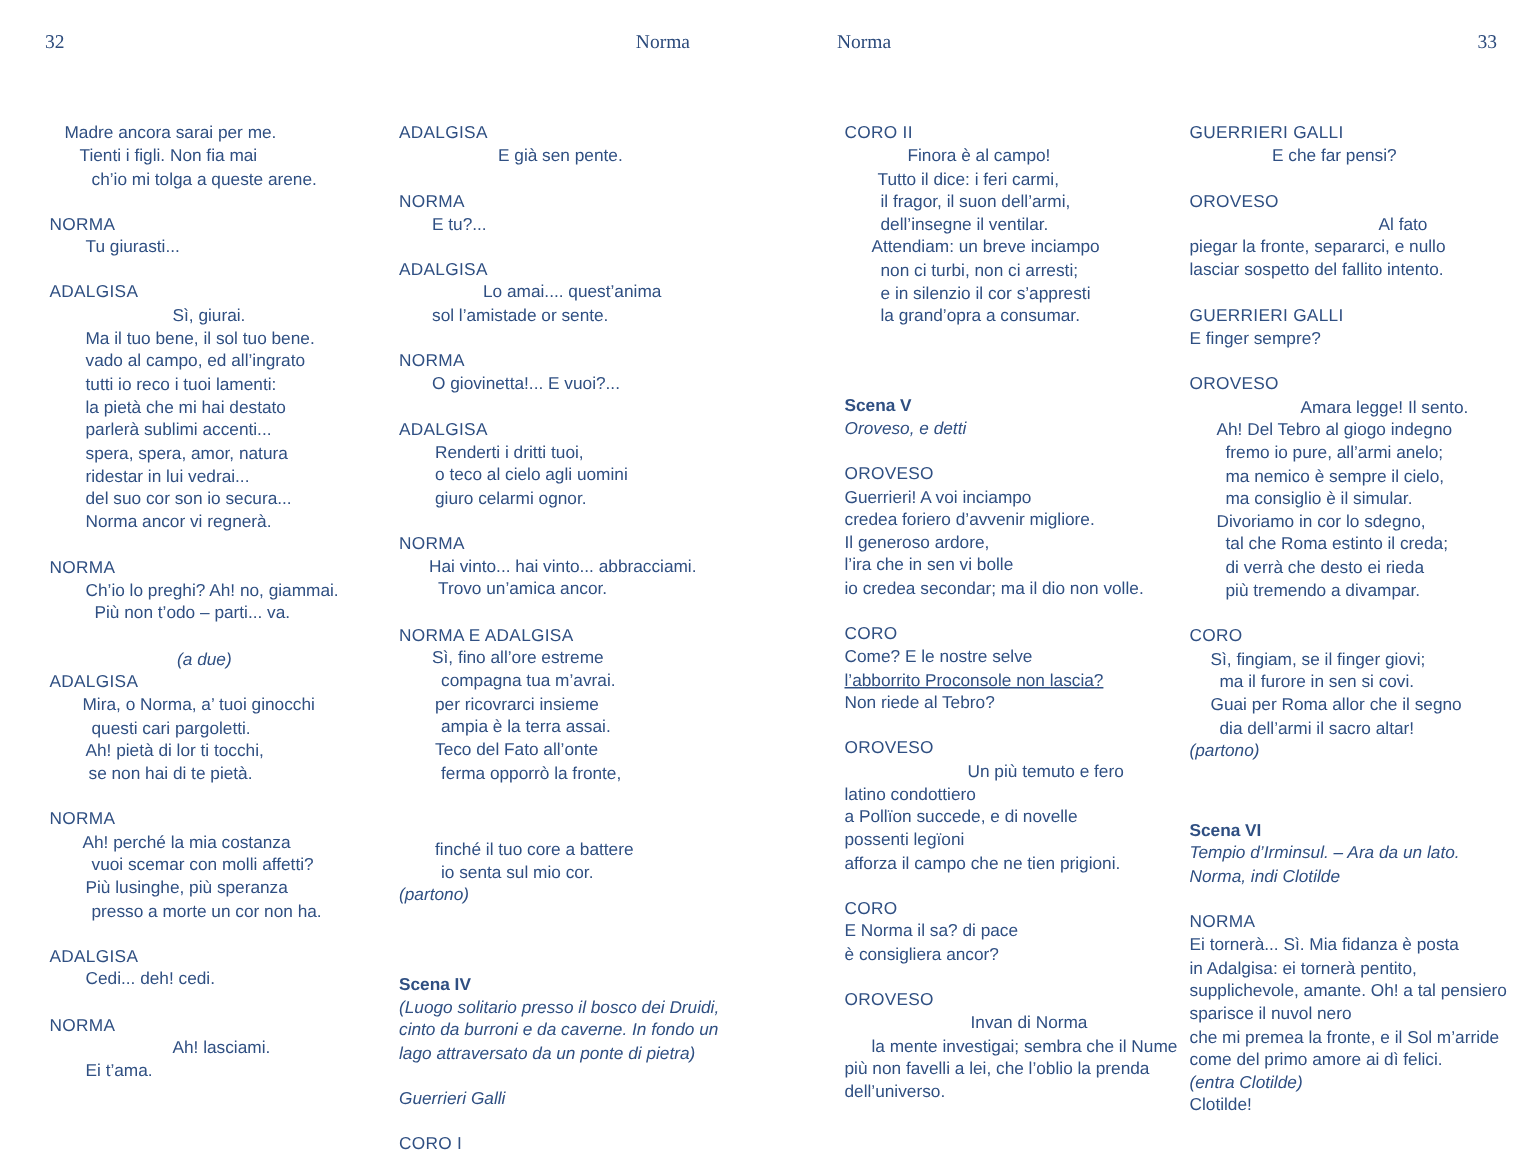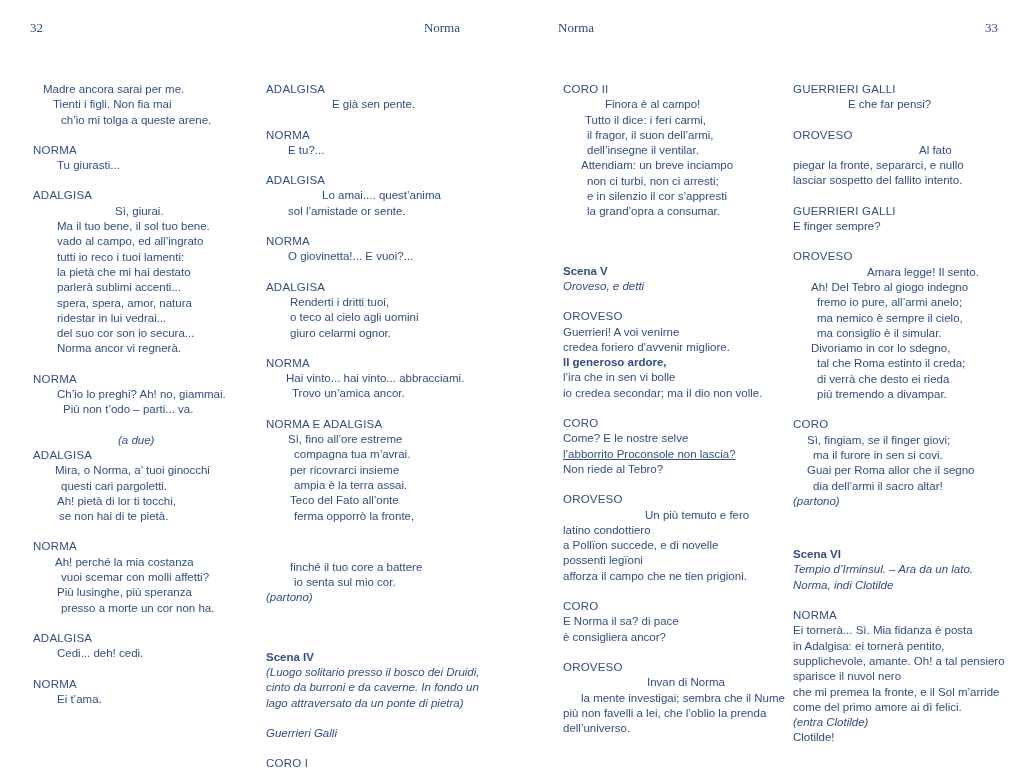--- a/index.html
+++ b/index.html
@@ -104,20 +104,21 @@
           <div class="line sp" style="padding-left: 0px;">NORMA</div>
           <div class="line v" style="padding-left: 22px;">Ah! perché la mia costanza</div>
           <div class="line v" style="padding-left: 28px;">vuoi scemar con molli affetti?</div>
           <div class="line v" style="padding-left: 24px;">Più lusinghe, più speranza</div>
           <div class="line v" style="padding-left: 28px;">presso a morte un cor non ha.</div>
           <div class="gap" style="height: 15px;"></div>
           <div class="line sp" style="padding-left: 0px;">ADALGISA</div>
           <div class="line v" style="padding-left: 24px;">Cedi... deh! cedi.</div>
           <div class="gap" style="height: 15px;"></div>
           <div class="line sp" style="padding-left: 0px;">NORMA</div>
+          <div class="line v" style="padding-left: 82px;">Ah! lasciami.</div>
           <div class="line v" style="padding-left: 24px;">Ei t’ama.</div>
         </div>
       <div class="col">
           <div class="line sp" style="padding-left: 0px;">ADALGISA</div>
           <div class="line v" style="padding-left: 66px;">E già sen pente.</div>
           <div class="gap" style="height: 15px;"></div>
           <div class="line sp" style="padding-left: 0px;">NORMA</div>
           <div class="line v" style="padding-left: 22px;">E tu?...</div>
           <div class="gap" style="height: 15px;"></div>
           <div class="line sp" style="padding-left: 0px;">ADALGISA</div>
@@ -174,23 +175,23 @@
           <div class="line v" style="padding-left: 24px;">dell’insegne il ventilar.</div>
           <div class="line v" style="padding-left: 18px;">Attendiam: un breve inciampo</div>
           <div class="line v" style="padding-left: 24px;">non ci turbi, non ci arresti;</div>
           <div class="line v" style="padding-left: 24px;">e in silenzio il cor s’appresti</div>
           <div class="line v" style="padding-left: 24px;">la grand’opra a consumar.</div>
           <div class="gap" style="height: 44px;"></div>
           <div class="line sc" style="padding-left: 0px;">Scena V</div>
           <div class="line sd" style="padding-left: 0px;">Oroveso, e detti</div>
           <div class="gap" style="height: 15px;"></div>
           <div class="line sp" style="padding-left: 0px;">OROVESO</div>
-          <div class="line v" style="padding-left: 0px;">Guerrieri! A voi venirne</div>
+          <div class="line v" style="padding-left: 0px;">Guerrieri! A voi inciampo</div>
           <div class="line v" style="padding-left: 0px;">credea foriero d’avvenir migliore.</div>
-          <div class="line v" style="padding-left: 0px; font-weight: bold;">Il generoso ardore,</div>
+          <div class="line v" style="padding-left: 0px;">Il generoso ardore,</div>
           <div class="line v" style="padding-left: 0px;">l’ira che in sen vi bolle</div>
           <div class="line v" style="padding-left: 0px;">io credea secondar; ma il dio non volle.</div>
           <div class="gap" style="height: 15px;"></div>
           <div class="line sp" style="padding-left: 0px;">CORO</div>
           <div class="line v" style="padding-left: 0px;">Come? E le nostre selve</div>
           <div class="line v" style="padding-left: 0px; text-decoration: underline;">l’abborrito Proconsole non lascia?</div>
           <div class="line v" style="padding-left: 0px;">Non riede al Tebro?</div>
           <div class="gap" style="height: 15px;"></div>
           <div class="line sp" style="padding-left: 0px;">OROVESO</div>
           <div class="line v" style="padding-left: 82px;">Un più temuto e fero</div>

